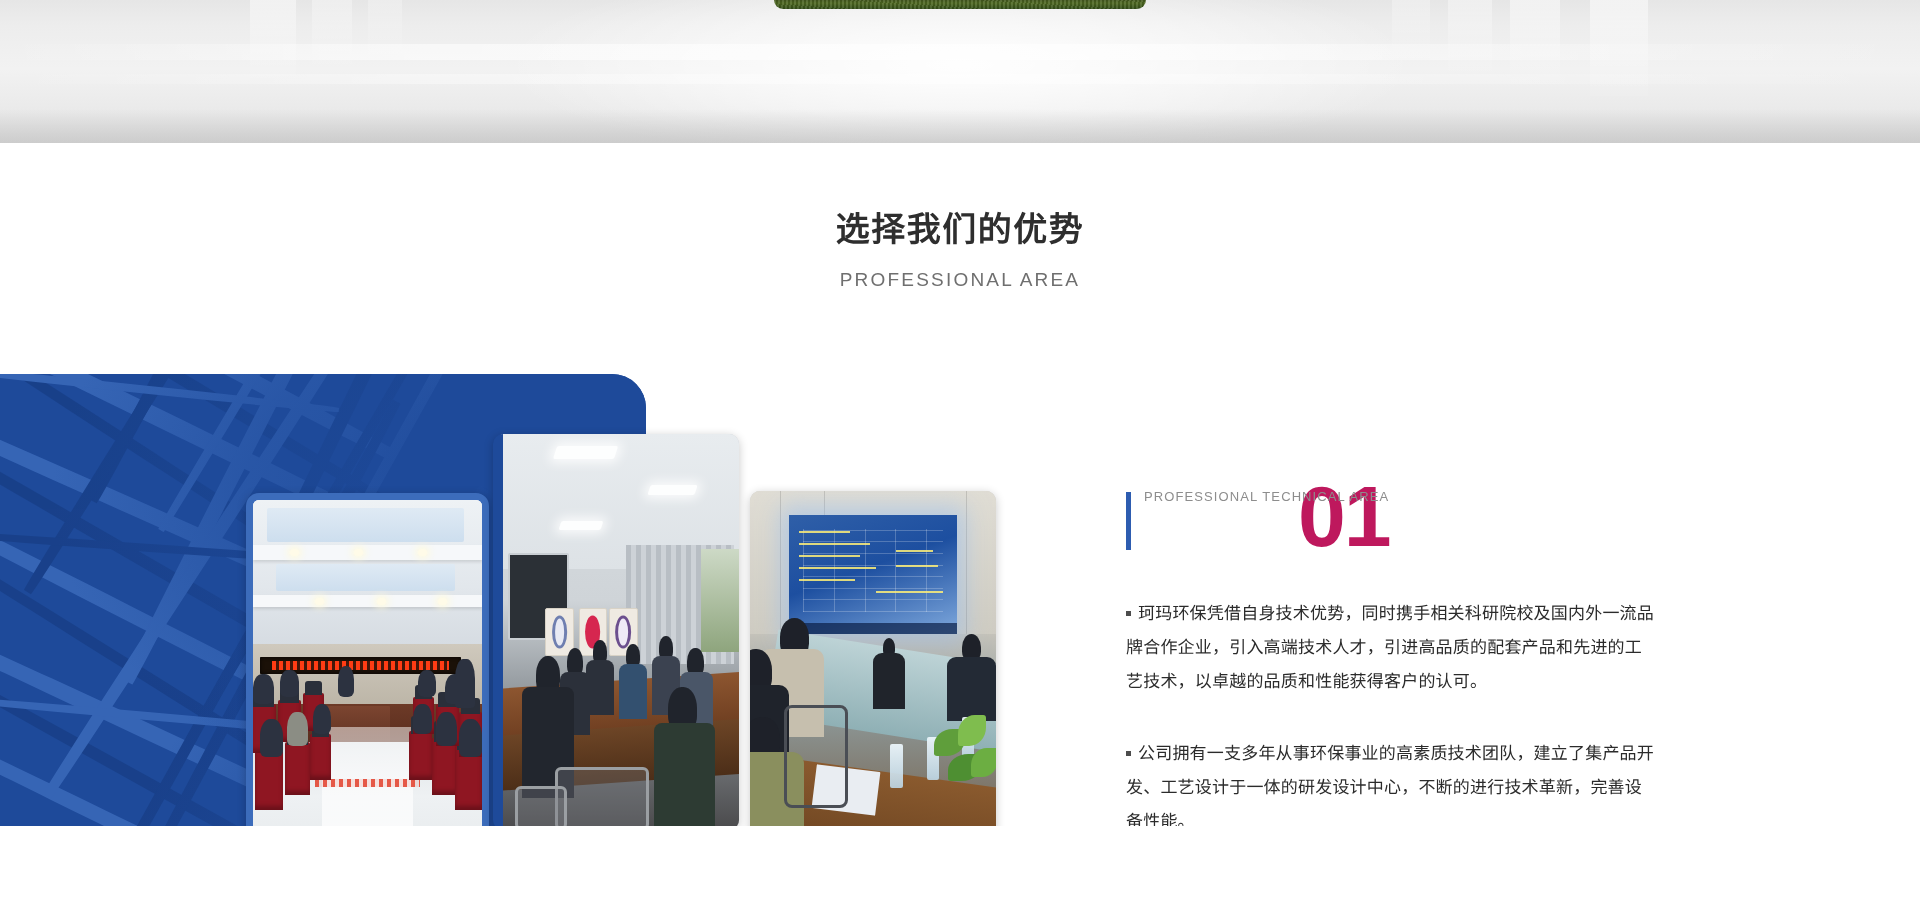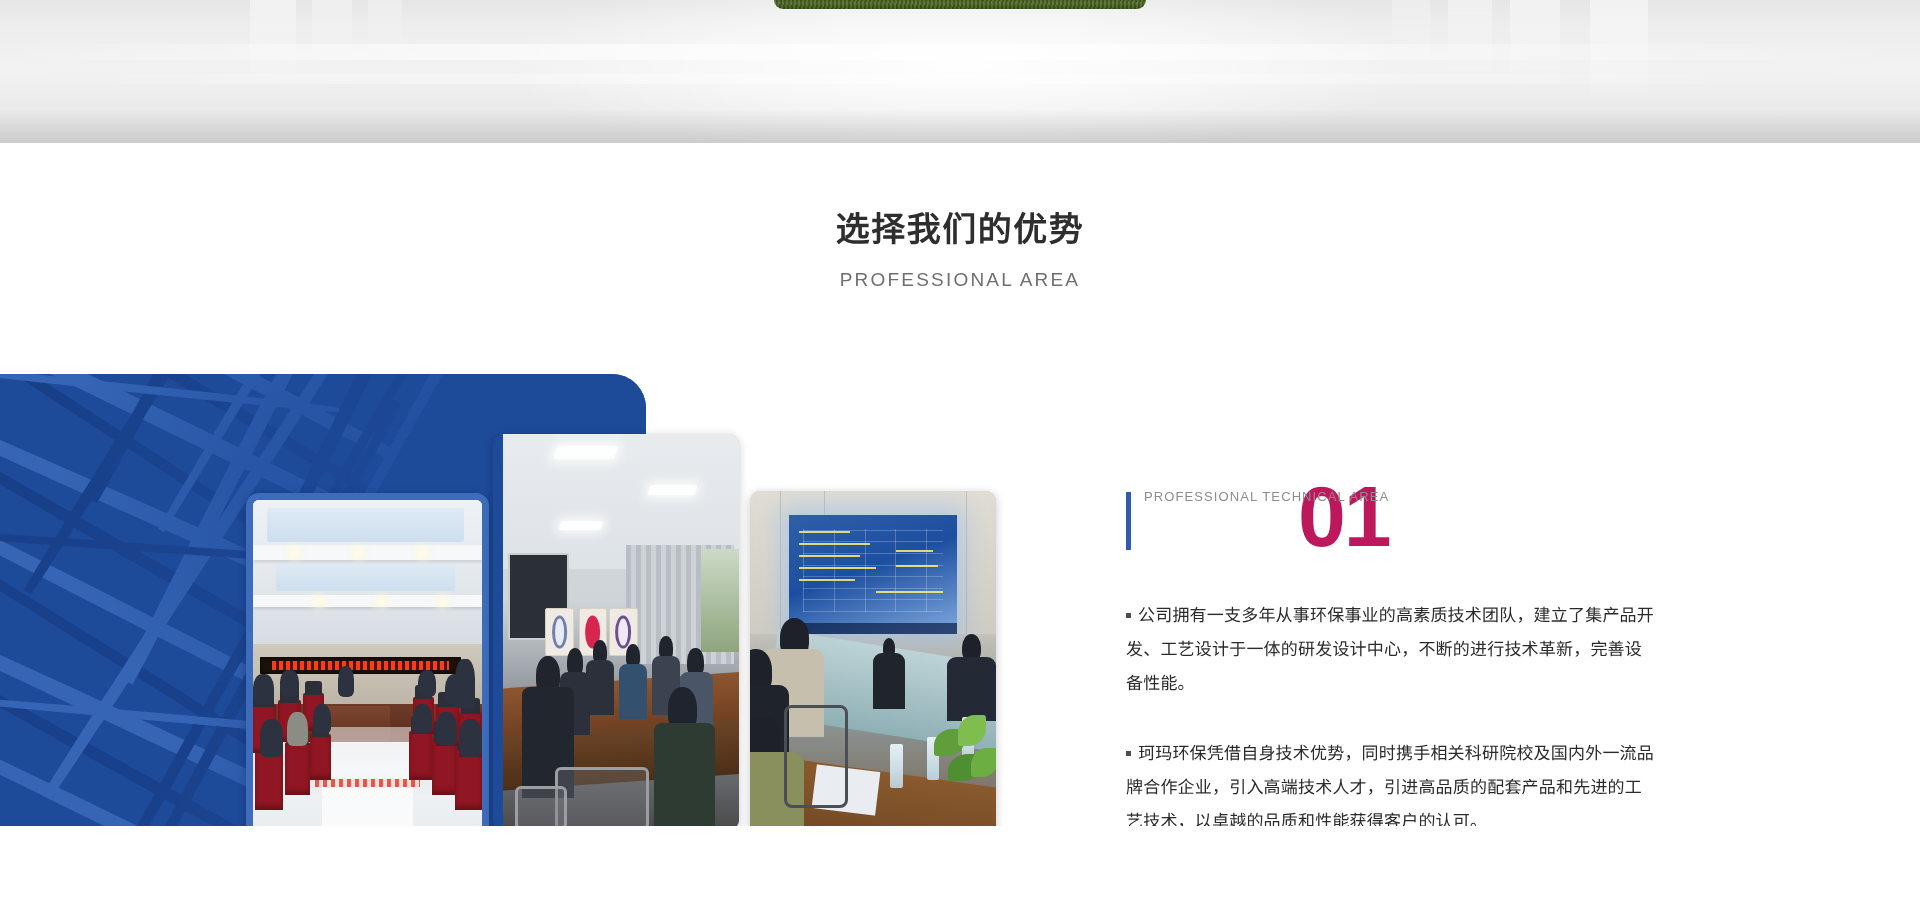--- a/index.html
+++ b/index.html
@@ -425,22 +425,22 @@
       </div>
   </div>
 
   <div class="content">
     <div class="head-wrap">
       <div class="accent-bar"></div>
       <div class="watermark">01</div>
       <div class="h-en">PROFESSIONAL TECHNICAL AREA</div>
     </div>
 
+    <div class="para second">
+      <span class="bullet"></span><span>珂玛环保凭借自身技术优势，同时携手相关科研院校及国内外一流品牌合作企业，引入高端技术人才，引进高品质的配套产品和先进的工艺技术，以卓越的品质和性能获得客户的认可。</span>
+    </div>
+
     <div class="para first">
       <span class="bullet"></span><span>公司拥有一支多年从事环保事业的高素质技术团队，建立了集产品开发、工艺设计于一体的研发设计中心，不断的进行技术革新，完善设备性能。</span>
     </div>
-
-    <div class="para second">
-      <span class="bullet"></span><span>珂玛环保凭借自身技术优势，同时携手相关科研院校及国内外一流品牌合作企业，引入高端技术人才，引进高品质的配套产品和先进的工艺技术，以卓越的品质和性能获得客户的认可。</span>
-    </div>
   </div>
 
 </div>
 
 </body></html>

